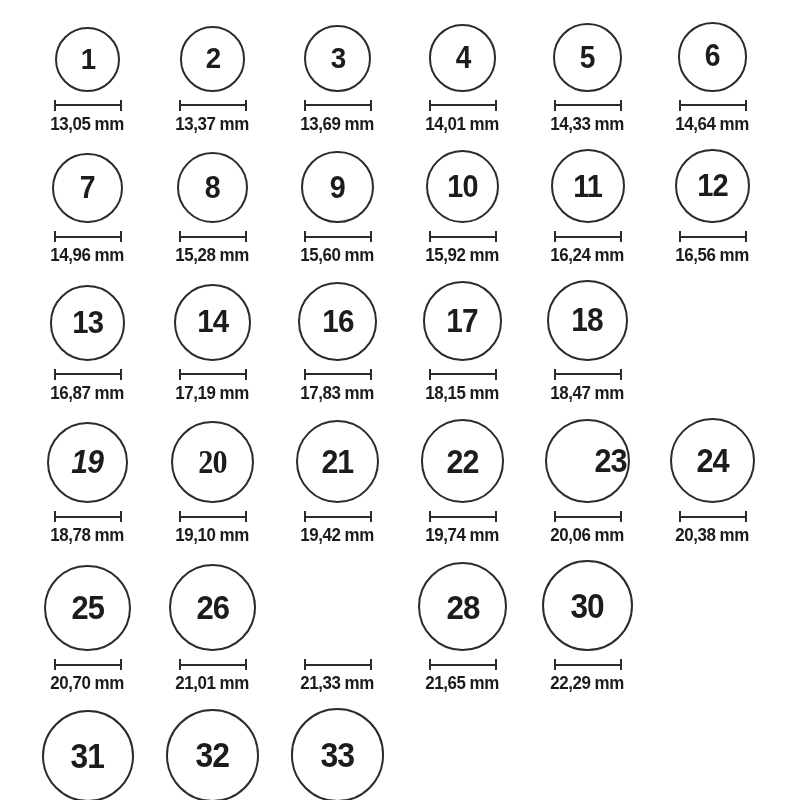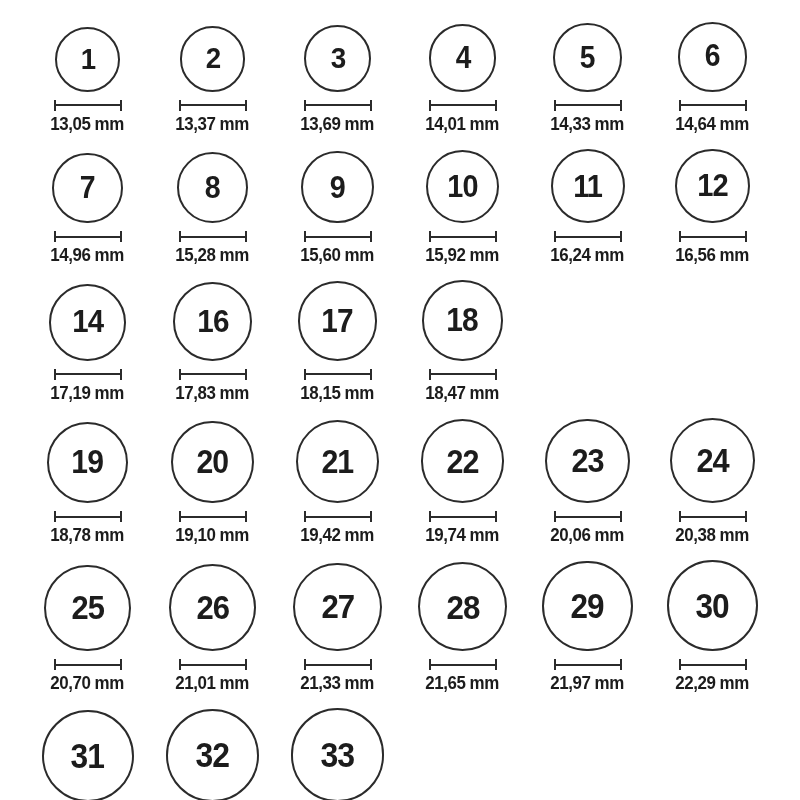--- a/index.html
+++ b/index.html
@@ -159,20 +159,27 @@
 
   <div class="cell">
     <div class="circle" style="width: 74.9px; height: 74.9px; text-align: right;">
       <span class="num" style="font-size: 31.65px;">12</span>
     </div>
     <div class="bar"></div>
     <div class="dia">16,56 mm</div>
   </div>
 </div>
     <div class="row">
+  <div class="cell">
+    <div class="circle" style="width: 75.8px; height: 75.8px;">
+      <span class="num" style="font-size: 31.8px;">13</span>
+    </div>
+    <div class="bar"></div>
+    <div class="dia">16,87 mm</div>
+  </div>
 
   <div class="cell">
     <div class="circle" style="width: 76.7px; height: 76.7px;">
       <span class="num" style="font-size: 31.95px;">14</span>
     </div>
     <div class="bar"></div>
     <div class="dia">17,19 mm</div>
   </div>
 
 
@@ -195,29 +202,29 @@
   <div class="cell">
     <div class="circle" style="width: 80.3px; height: 80.3px;">
       <span class="num" style="font-size: 32.55px;">18</span>
     </div>
     <div class="bar"></div>
     <div class="dia">18,47 mm</div>
   </div>
 </div>
     <div class="row">
   <div class="cell">
-    <div class="circle" style="width: 81.2px; height: 81.2px;">
+    <div class="circle" style="width: 81.2px; height: 81.2px; font-style: italic;">
       <span class="num" style="font-size: 32.7px;">19</span>
     </div>
     <div class="bar"></div>
     <div class="dia">18,78 mm</div>
   </div>
 
   <div class="cell">
-    <div class="circle" style="width: 82.1px; height: 82.1px;">
+    <div class="circle" style="width: 82.1px; height: 82.1px; font-family: Liberation Serif, serif;">
       <span class="num" style="font-size: 32.85px;">20</span>
     </div>
     <div class="bar"></div>
     <div class="dia">19,10 mm</div>
   </div>
 
   <div class="cell">
     <div class="circle" style="width: 83px; height: 83px;">
       <span class="num" style="font-size: 33px;">21</span>
     </div>
@@ -227,21 +234,21 @@
 
   <div class="cell">
     <div class="circle" style="width: 83.9px; height: 83.9px;">
       <span class="num" style="font-size: 33.15px;">22</span>
     </div>
     <div class="bar"></div>
     <div class="dia">19,74 mm</div>
   </div>
 
   <div class="cell">
-    <div class="circle" style="width: 84.8px; height: 84.8px;">
+    <div class="circle" style="width: 84.8px; height: 84.8px; justify-content: flex-end;">
       <span class="num" style="font-size: 33.3px;">23</span>
     </div>
     <div class="bar"></div>
     <div class="dia">20,06 mm</div>
   </div>
 
   <div class="cell">
     <div class="circle" style="width: 85.7px; height: 85.7px;">
       <span class="num" style="font-size: 33.45px;">24</span>
     </div>
@@ -260,42 +267,32 @@
 
   <div class="cell">
     <div class="circle" style="width: 87.5px; height: 87.5px; text-align: right;">
       <span class="num" style="font-size: 33.75px;">26</span>
     </div>
     <div class="bar"></div>
     <div class="dia">21,01 mm</div>
   </div>
 
   <div class="cell">
-    <div class="circle" style="width: 88.4px; height: 88.4px;">
-      <span class="num" style="font-size: 33.9px;">27</span>
-    </div>
     <div class="bar"></div>
     <div class="dia">21,33 mm</div>
   </div>
 
   <div class="cell">
     <div class="circle" style="width: 89.3px; height: 89.3px; text-align: right;">
       <span class="num" style="font-size: 34.05px;">28</span>
     </div>
     <div class="bar"></div>
     <div class="dia">21,65 mm</div>
   </div>
 
-  <div class="cell">
-    <div class="circle" style="width: 90.2px; height: 90.2px;">
-      <span class="num" style="font-size: 34.2px;">29</span>
-    </div>
-    <div class="bar"></div>
-    <div class="dia">21,97 mm</div>
-  </div>
 
   <div class="cell">
     <div class="circle" style="width: 91.1px; height: 91.1px;">
       <span class="num" style="font-size: 34.35px;">30</span>
     </div>
     <div class="bar"></div>
     <div class="dia">22,29 mm</div>
   </div>
 </div>
     <div class="row">

